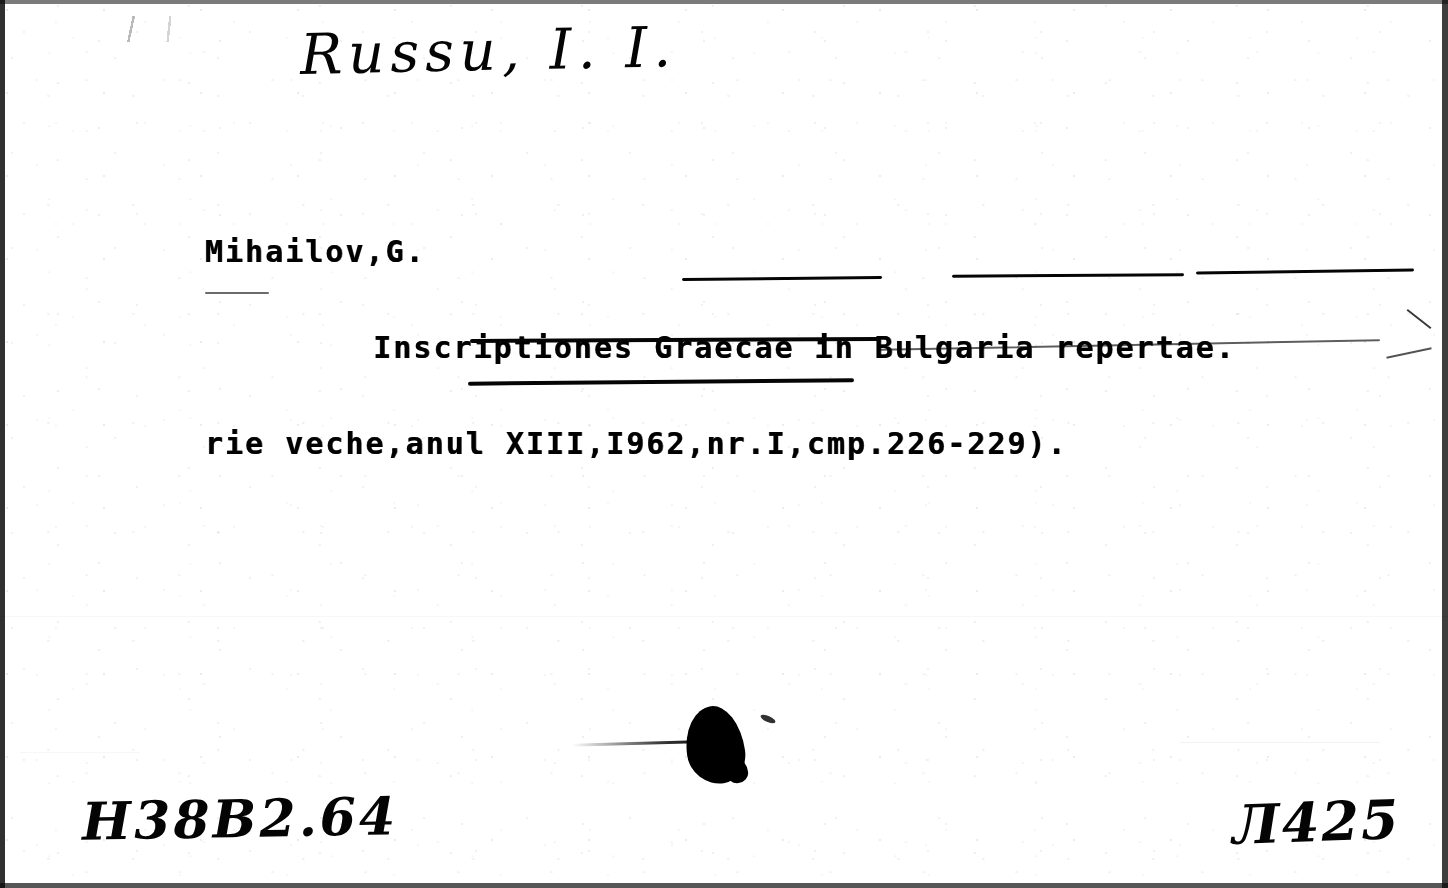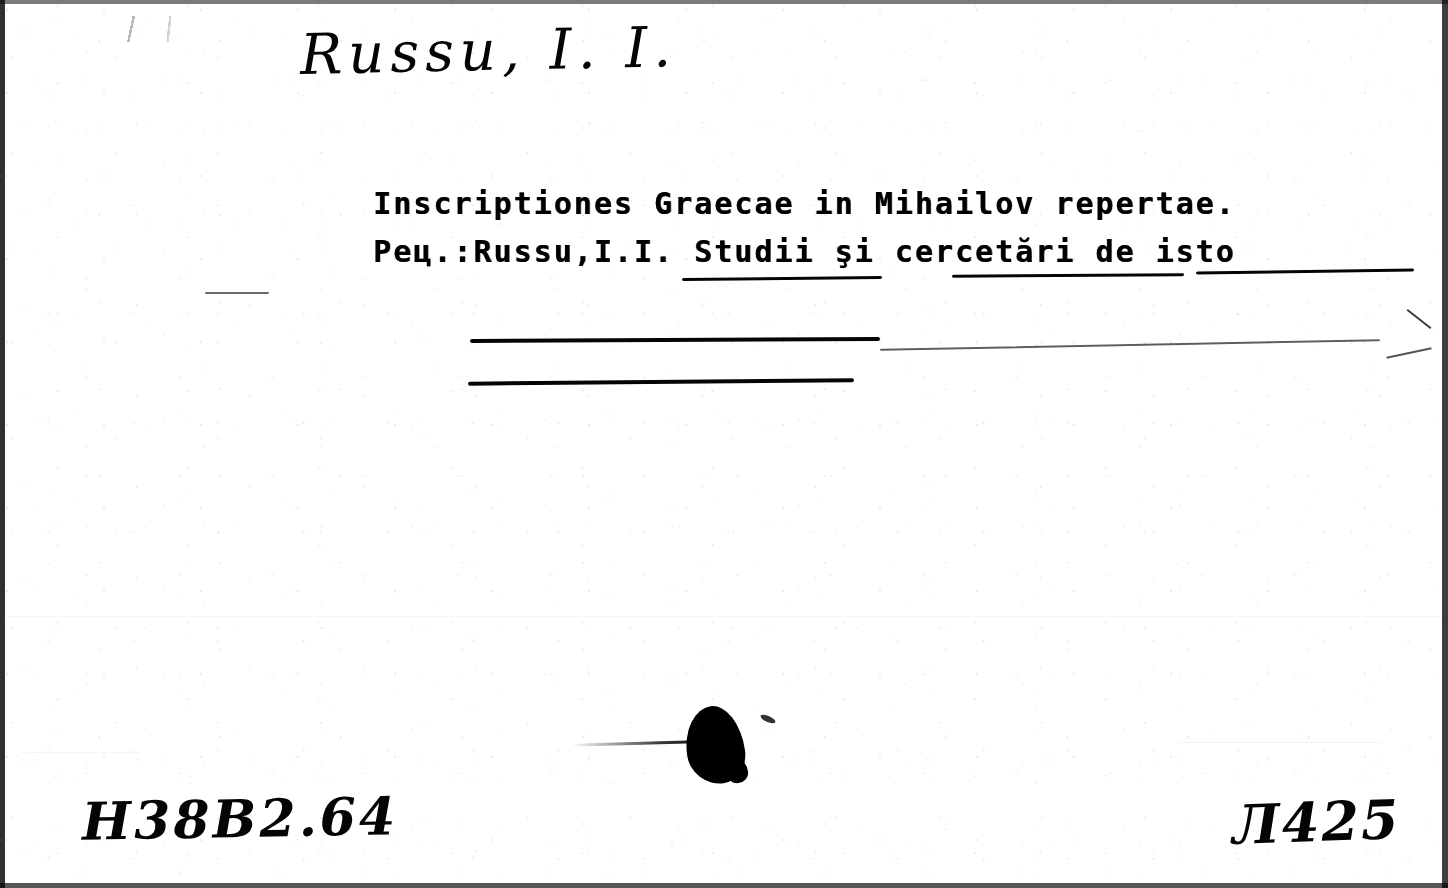--- a/index.html
+++ b/index.html
@@ -205,22 +205,23 @@
   <div class="edge edge-left"></div>
   <div class="edge edge-right"></div>
   <div class="edge edge-top"></div>
   <div class="edge edge-bottom"></div>
 
   <div class="smudge-tl"></div>
 
   <div class="handwritten hand-title">Russu, I. I.</div>
 
   <div class="typed">
-    <div class="typed-line indent">Inscriptiones Graecae in Mihailov repertae.</div>
-    <div class="typed-line indent">Рец.:Russu,I.I. Studii şi cercetări de isto</div>
+    <div class="typed-line">Mihailov,G.</div>
+    <div class="typed-line indent">Inscriptiones Graecae in Bulgaria repertae.</div>
+    <div class="typed-line">rie veche,anul XIII,I962,nr.I,cmp.226-229).</div>
   </div>
 
   <div class="underline ul-1"></div>
   <div class="underline ul-2"></div>
   <div class="underline ul-3"></div>
   <div class="underline ul-4"></div>
   <div class="underline ul-5"></div>
   <div class="underline ul-6"></div>
   <div class="underline ul-7"></div>
   <div class="pen-stroke pen-1"></div>

